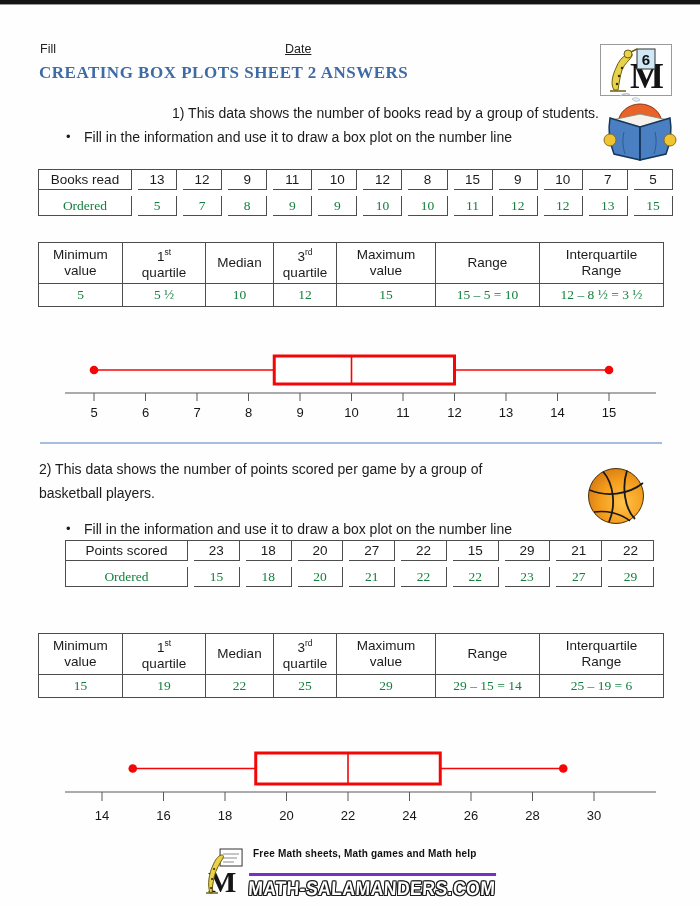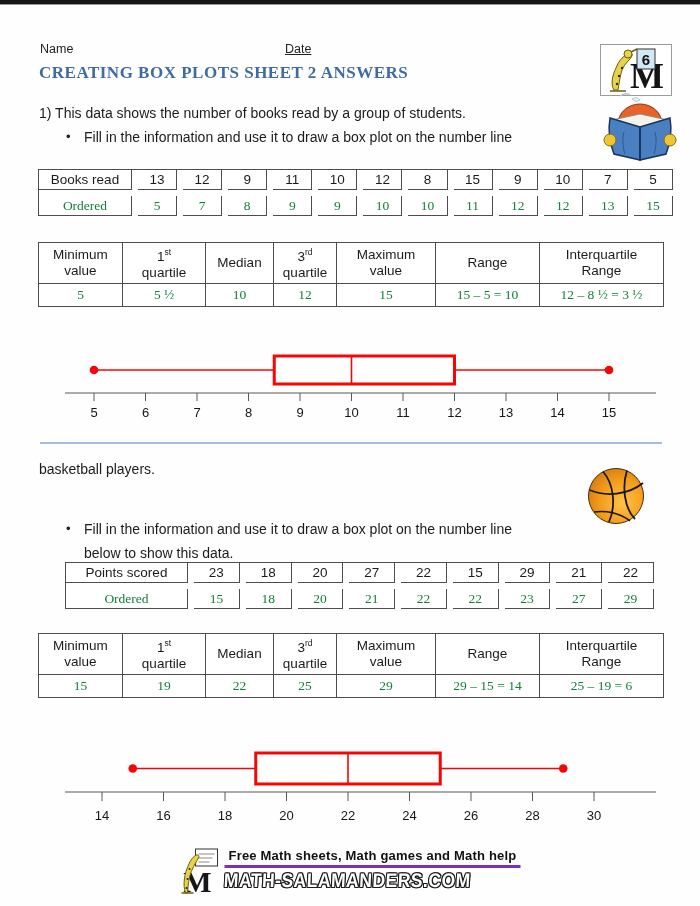--- a/index.html
+++ b/index.html
@@ -17,56 +17,56 @@
   .gtable .c{border-right:1px solid #4d4d4d;border-bottom:1px solid #4d4d4d;
              display:flex;align-items:center;justify-content:center;
              font-size:13.5px;background:#fff;}
   .t-data{grid-auto-rows:20px;gap:6px;}
   .red{color:#15803d;font-family:Liberation Serif, serif;}
   .hcell{flex-direction:column;line-height:16.5px;text-align:center;}
   sup{font-size:8.5px;margin-top:48px;}
   .divider{height:2px;background:#a6bedd;}
   
   .footer{display:flex;align-items:flex-start;gap:3px;}
-  .tagline{font-size:13px;font-weight:bold;letter-spacing:.2px;color:#111;
-           border-bottom:3px solid #7a2fc0;padding:1px 4px 2px 4px;}
+  .tagline{font-size:10px;font-weight:bold;letter-spacing:.2px;color:#111;
+           border-bottom:3px solid #7a2fc0;padding:1px 4px 14px 4px;}
   .site{font-size:17.5px;font-weight:800;letter-spacing:.5px;margin-top:1px;
         color:#fff;transform:skewX(-3deg) scaleY(1.12);transform-origin:left top;
         text-shadow:-1px 0 #1c1c1c,1px 0 #1c1c1c,0 -1px #1c1c1c,0 1px #1c1c1c,
                     -1px -1px #1c1c1c,1px 1px #1c1c1c,-1px 1px #1c1c1c,1px -1px #1c1c1c;}
 </style>
 </head>
 <body>
 
 <div id="page">
 
   <div class="abs topband"></div>
 
-  <div class="abs smalllabel" style="left:40px;top:42px;">Name</div>
+  <div class="abs smalllabel" style="left:40px;top:42px;">Fill</div>
   <div class="abs smalllabel" style="left:285px;top:42px;text-decoration:underline;">Date</div>
 
   <svg class="abs" style="left:600px;top:44px;" width="72" height="52" viewBox="0 0 72 52">
     <rect x="0.5" y="0.5" width="71" height="51" fill="#ffffff" stroke="#9b9b9b"></rect>
     <text x="47" y="44" font-size="36" font-weight="bold" fill="#141414" font-family="Liberation Serif, serif" text-anchor="middle">M</text>
     <rect x="37" y="5" width="18" height="20" fill="#cfe9f6" stroke="#333"></rect>
     <text x="46" y="21" font-size="15" font-weight="bold" fill="#111" text-anchor="middle">6</text>
     <g>
       <path d="M14,46 C10,40 13,30 16,24 C18,18 22,13 27,10 C30,8 33,9 32,12 C30,16 24,20 22,26 C20,32 19,40 18,46 Z" fill="#e8d24a" stroke="#6b5e10" stroke-width="1"></path>
       <circle cx="28" cy="10" r="4" fill="#e8d24a" stroke="#6b5e10"></circle>
       <path d="M31,8 L37,5" stroke="#6b5e10" stroke-width="1.5"></path>
       <circle cx="22" cy="24" r="1.2" fill="#332b00"></circle>
       <circle cx="19" cy="32" r="1.2" fill="#332b00"></circle>
       <circle cx="17" cy="40" r="1.2" fill="#332b00"></circle>
       <path d="M10,47 H26" stroke="#6b5e10" stroke-width="1.5"></path>
     </g>
   </svg>
 
   <div class="abs title" style="left:39px;top:63px;">CREATING BOX PLOTS SHEET 2 ANSWERS</div>
 
-  <div class="abs body-text" style="left:39px;top:102px;width:560px;">1) This data shows the number of books read by a group of students.</div>
+  <div class="abs body-text" style="left:39px;top:102px;width:560px;text-align:right;">1) This data shows the number of books read by a group of students.</div>
 
   <svg class="abs" style="left:602px;top:90px;" width="76" height="72" viewBox="0 0 76 72">
     <path d="M18,6 q6,-4 10,-1" stroke="#b9c4cc" fill="none" stroke-width="1.5"></path>
     <path d="M30,9 q5,-3 8,1 q-4,3 -8,-1" fill="#eef2f4" stroke="#b9c4cc"></path>
     <path d="M16,34 a22,20 0 0 1 44,0 Z" fill="#e8622a" stroke="#8a3410" stroke-width="1"></path>
     <path d="M10,30 L38,37 L66,30 L38,24 Z" fill="#f4f2ea" stroke="#8c8c7a"></path>
     <path d="M38,37 L8,28 C6,40 8,54 12,64 L38,70 Z" fill="#4a7fc1" stroke="#16365c" stroke-width="1.5"></path>
     <path d="M38,37 L68,28 C70,40 68,54 64,64 L38,70 Z" fill="#4a7fc1" stroke="#16365c" stroke-width="1.5"></path>
     <path d="M38,37 V70" stroke="#16365c" stroke-width="1.5"></path>
     <path d="M22,42 C20,50 21,58 23,64 M53,42 C55,50 54,58 52,64" stroke="#2d5a94" fill="none"></path>
@@ -172,20 +172,21 @@
       <line x1="454.5" y1="25" x2="609" y2="25" stroke="#f40606" stroke-width="1.5"></line>
       <circle cx="94" cy="25" r="4.3" fill="#f40606"></circle>
       <circle cx="609" cy="25" r="4.3" fill="#f40606"></circle>
       <rect x="274.25" y="11" width="180.25" height="28" fill="#ffffff" stroke="#f40606" stroke-width="3"></rect>
       <line x1="351.5" y1="11" x2="351.5" y2="39" stroke="#f40606" stroke-width="1.6"></line>
     </svg>
 
   <div class="abs divider" style="left:40px;top:442px;width:622px;"></div>
 
   <div class="abs body-text" style="left:39px;top:458px;width:560px;">
+    <div>2) This data shows the number of points scored per game by a group of</div>
     <div>basketball players.</div>
   </div>
 
   <svg class="abs" style="left:586px;top:466px;" width="60" height="60" viewBox="0 0 60 60">
     <defs>
       <radialGradient id="bballg" cx="62%" cy="62%" r="75%">
         <stop offset="0%" stop-color="#ffc34a"></stop>
         <stop offset="55%" stop-color="#f49c1c"></stop>
         <stop offset="100%" stop-color="#cf7410"></stop>
       </radialGradient>
@@ -196,21 +197,21 @@
     <path d="M41,4.5 C36,20 38,42 49,53" fill="none" stroke="#191919" stroke-width="1.8"></path>
     <path d="M8,46 C20,44 34,47 44,55" fill="none" stroke="#191919" stroke-width="1.5"></path>
   </svg>
 
   <div class="abs bullet-dot" style="left:66px;top:521px;">•</div>
   <div class="abs body-text" style="left:84px;top:518px;width:500px;">
     <div>Fill in the information and use it to draw a box plot on the number line</div>
     <div>below to show this data.</div>
   </div>
 
-  <div class="abs gtable t-data" style="left:65px;top:562px;width:588px;grid-template-columns:122px repeat(9,1fr);">
+  <div class="abs gtable t-data" style="left:65px;top:540px;width:588px;grid-template-columns:122px repeat(9,1fr);">
     <div class="c">Points scored</div>
     <div class="c">23</div>
     <div class="c">18</div>
     <div class="c">20</div>
     <div class="c">27</div>
     <div class="c">22</div>
     <div class="c">15</div>
     <div class="c">29</div>
     <div class="c">21</div>
     <div class="c">22</div>

